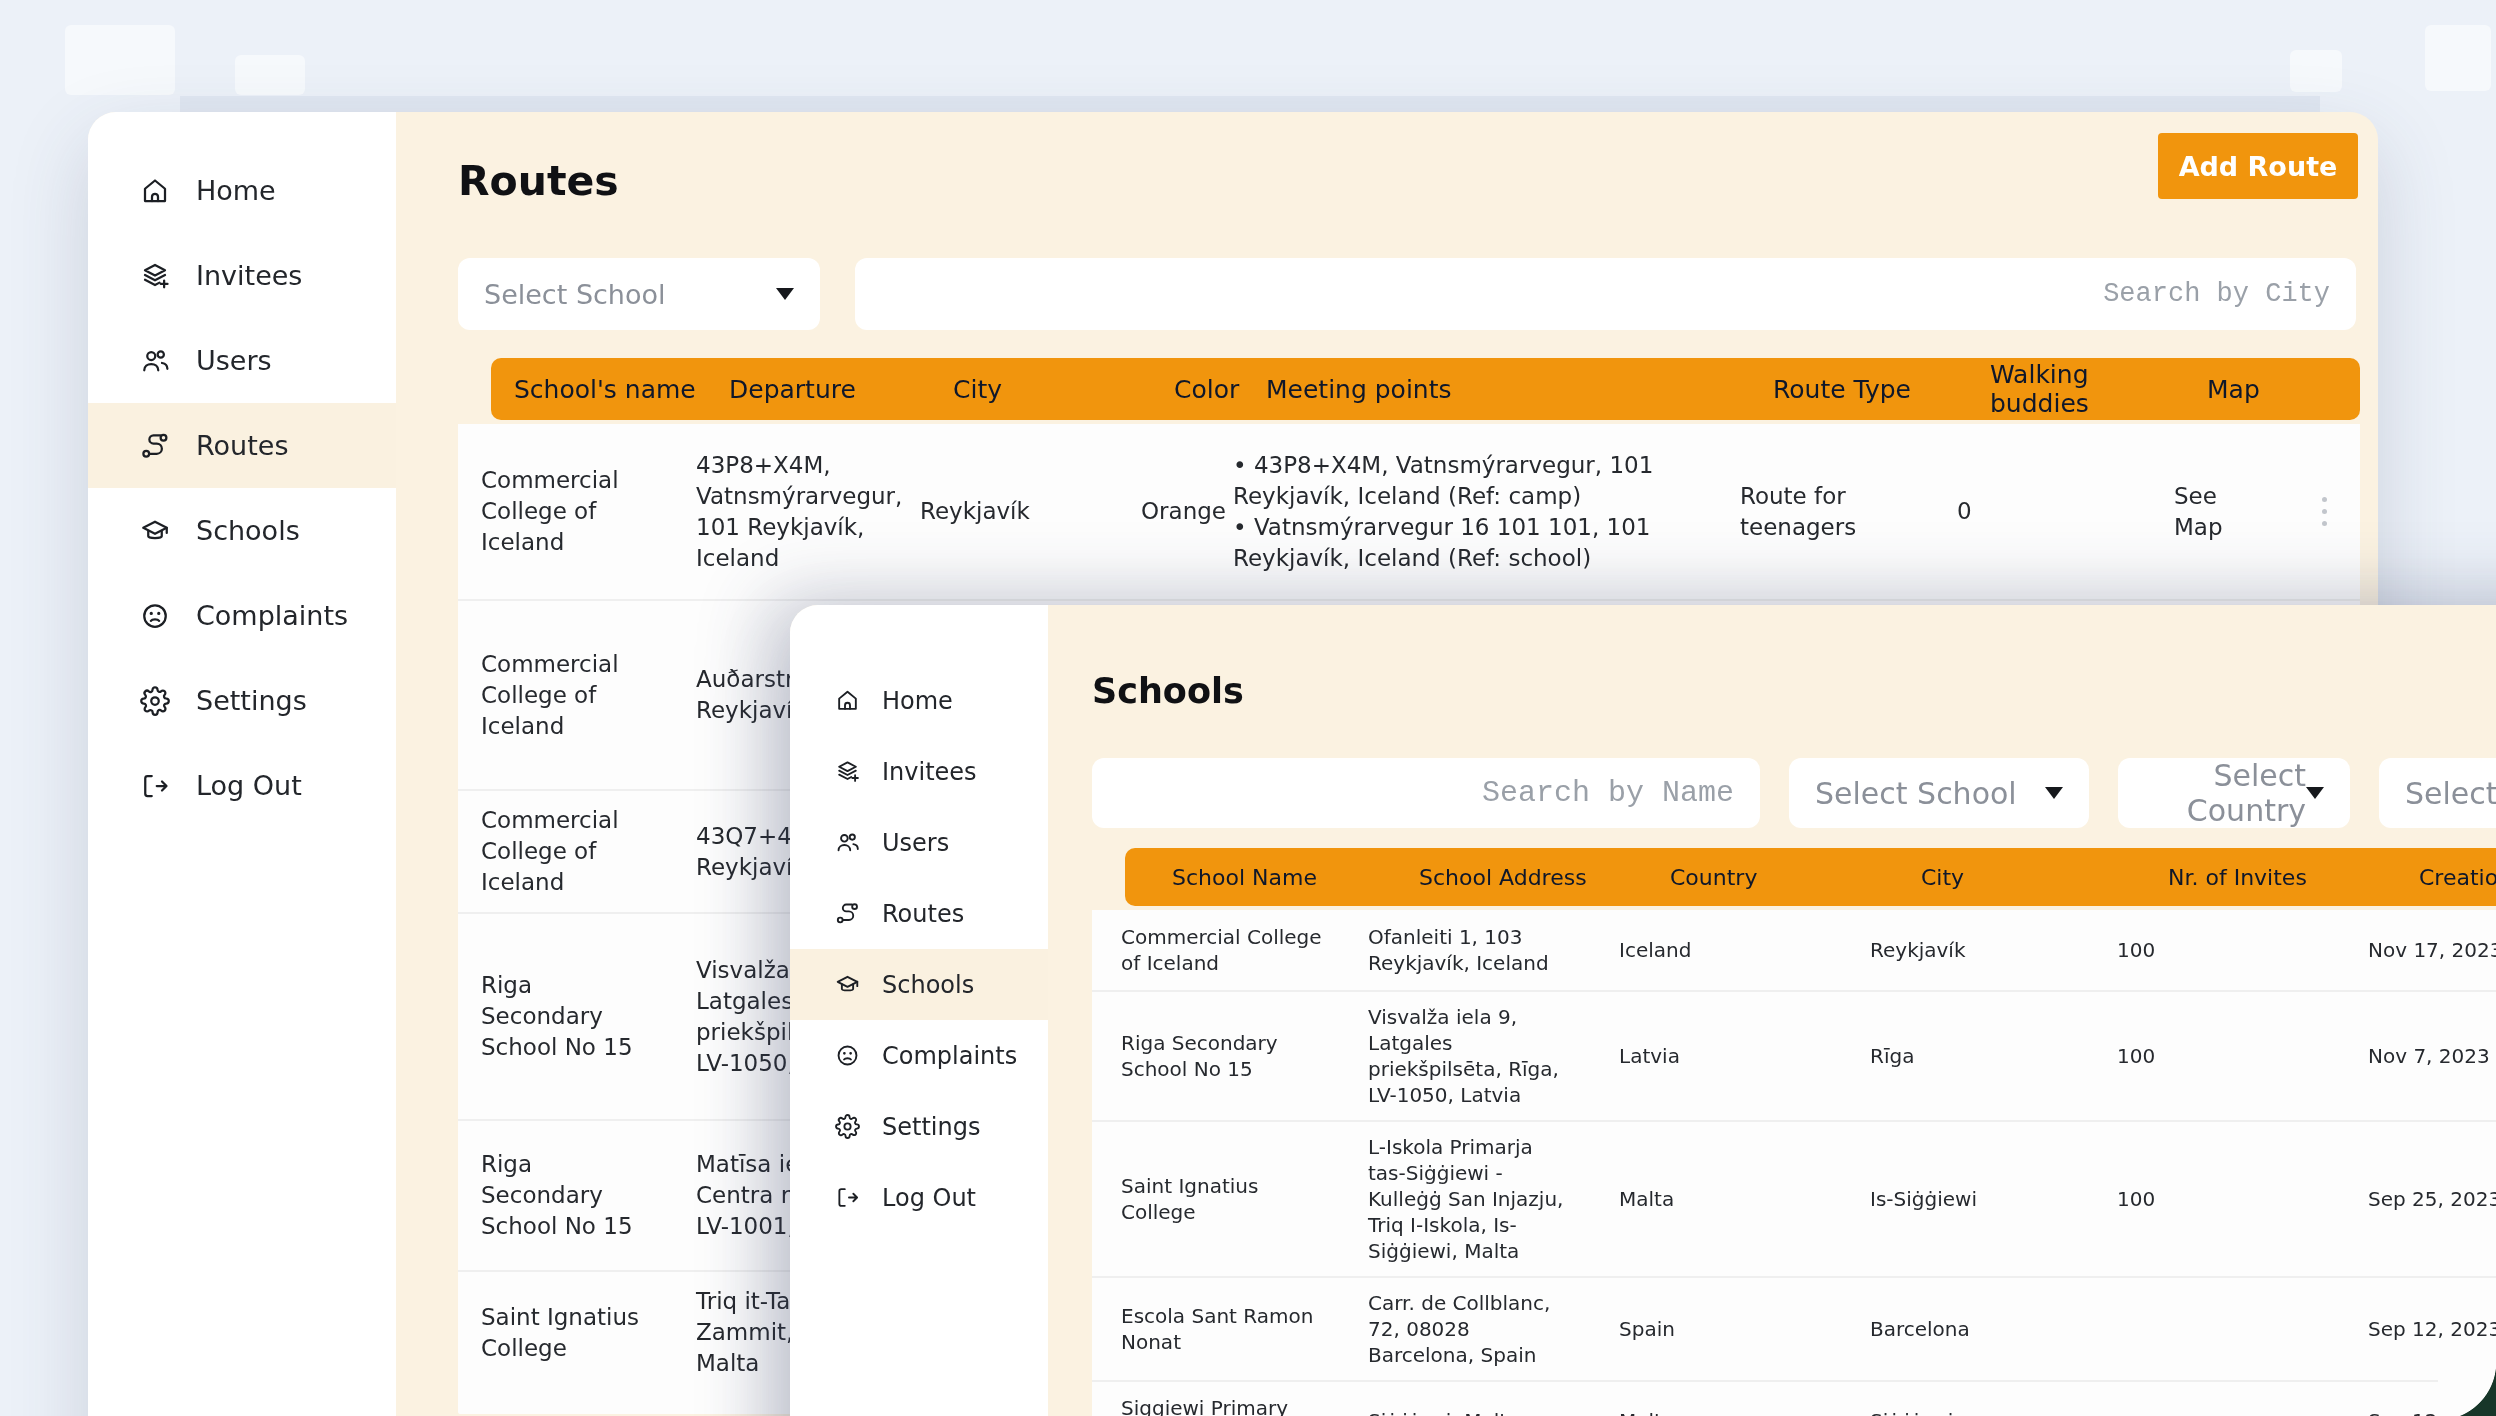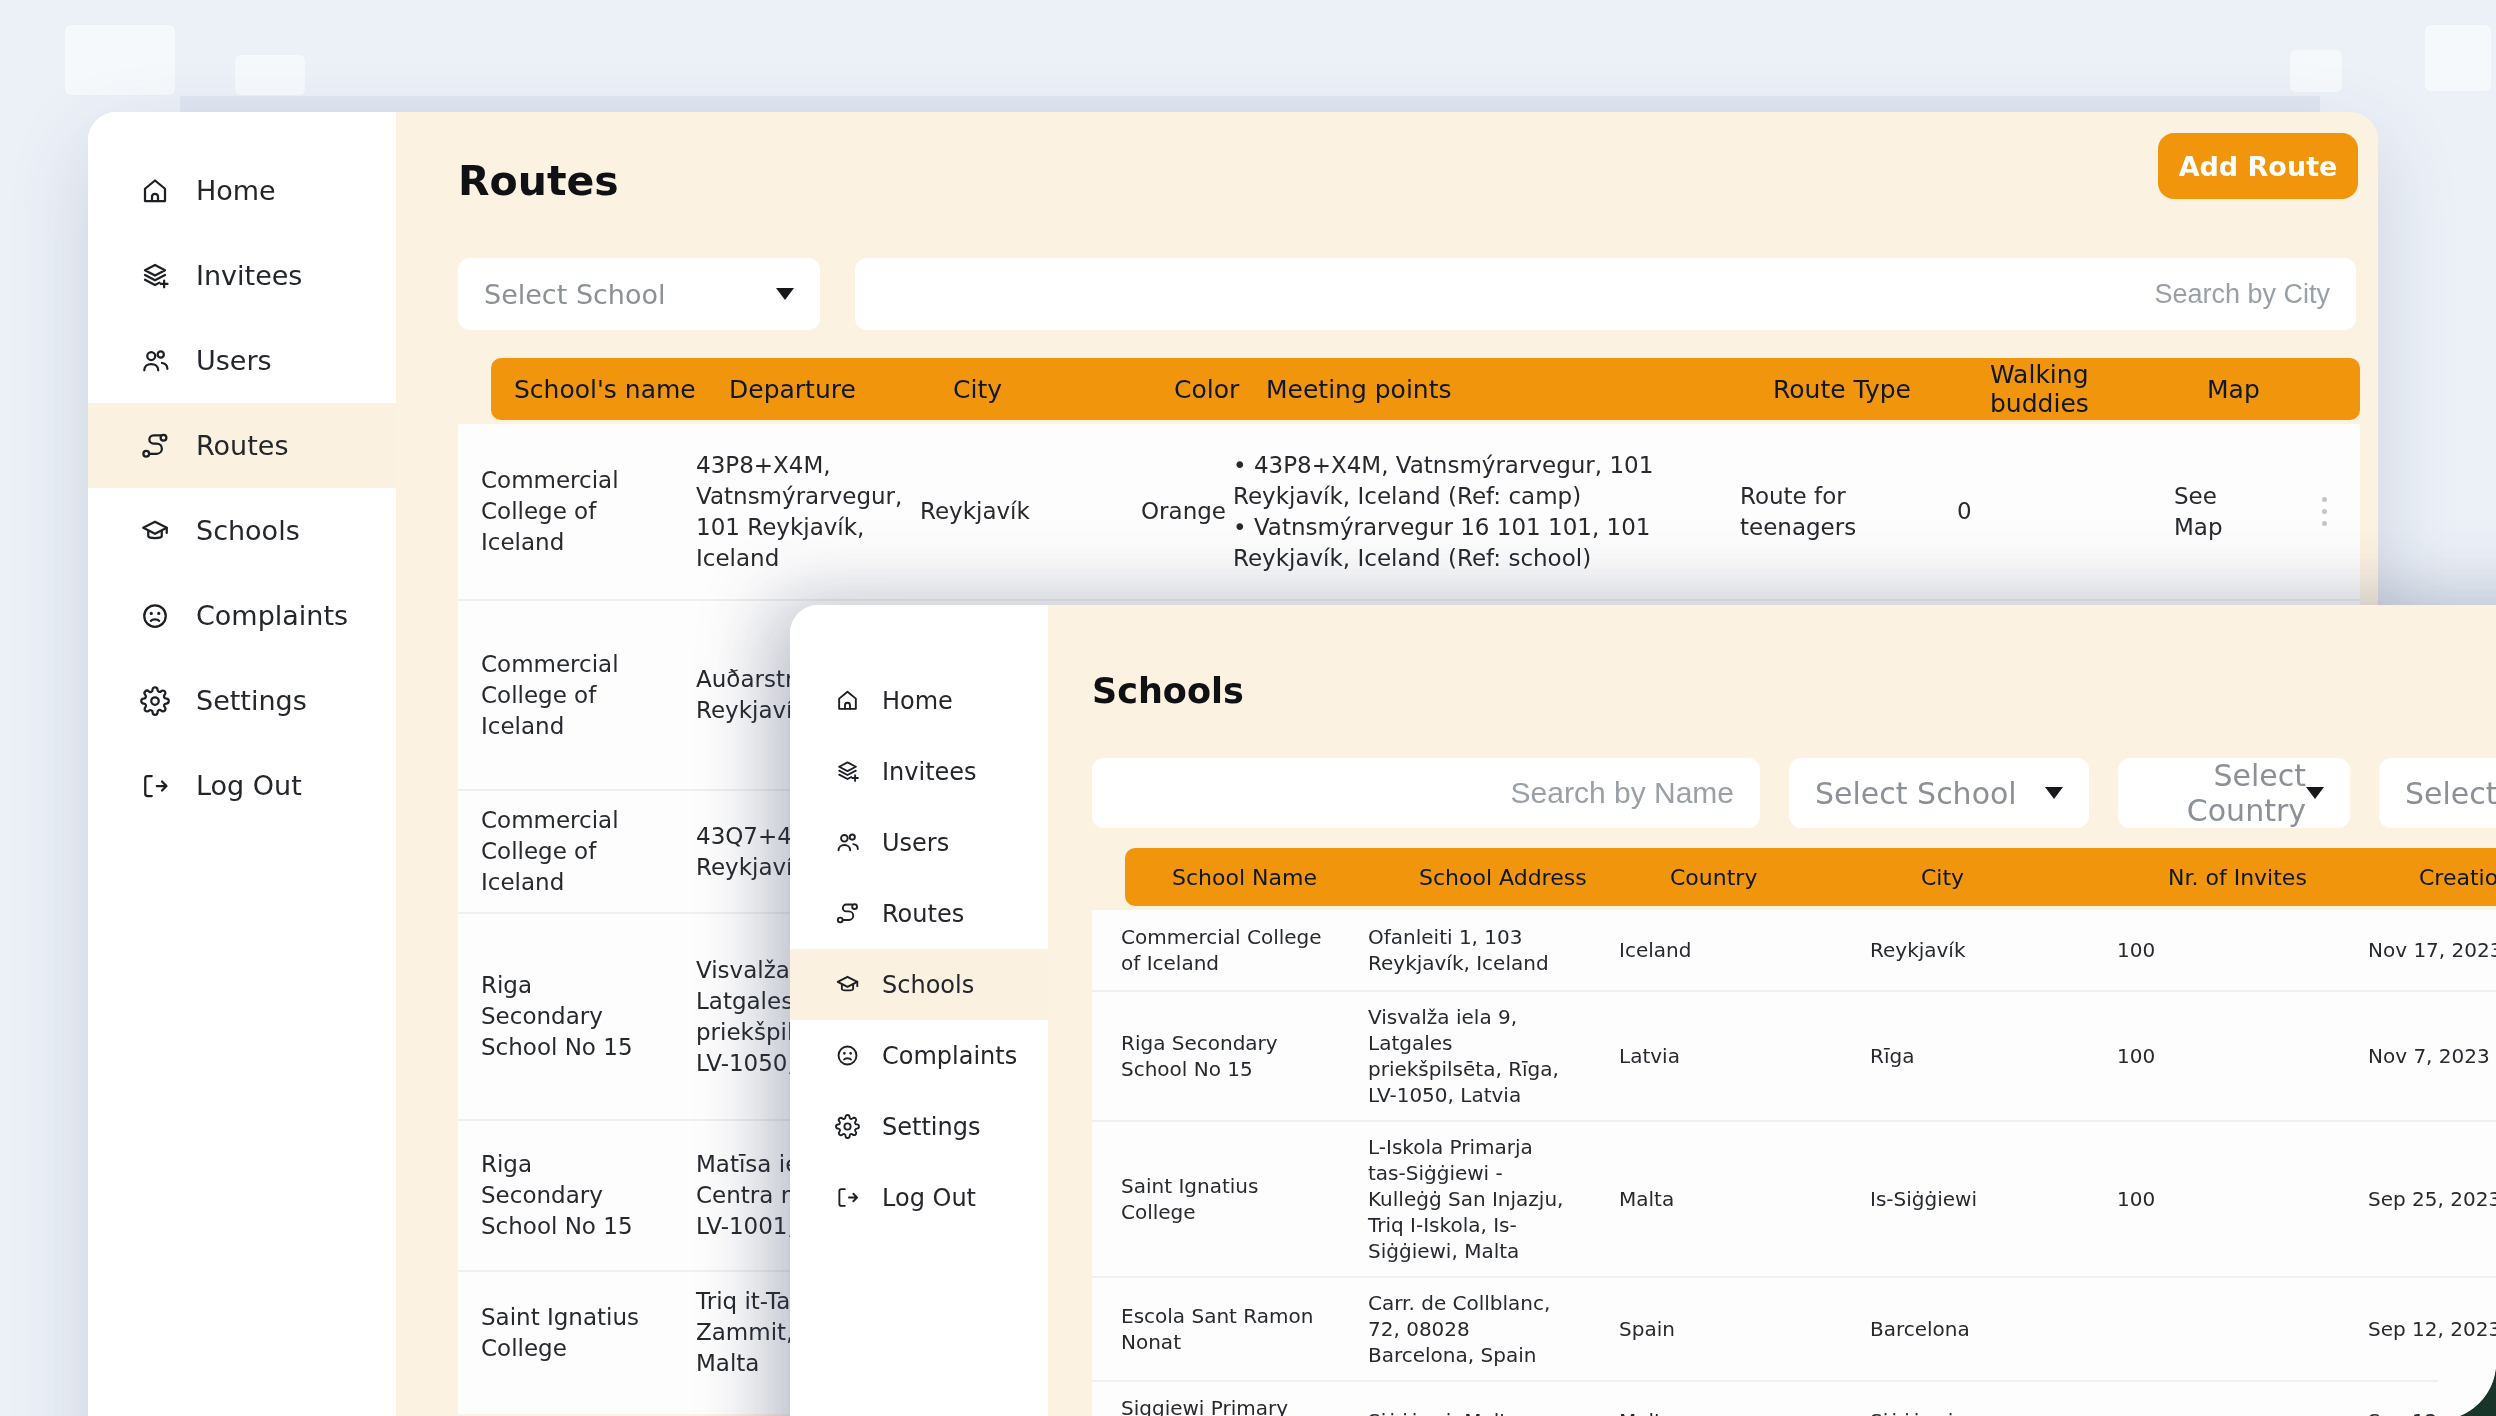--- a/index.html
+++ b/index.html
@@ -46,39 +46,39 @@
   #schools-window .content { padding:64px 0 0 44px; }
 
   .page-title { font-weight:700; color:#101114; }
   #routes-window  .page-title { font-size:41px; line-height:50px; }
   #schools-window .page-title { font-size:35px; line-height:44px; }
 
   .btn-primary {
     position:absolute; right:20px; top:21px;
     width:200px; height:66px;
     background:#F1950D; color:#fff;
-    border:none; border-radius:16px;
+    border:none; border-radius:4px;
     font-size:27px; font-weight:600;
     font-family:inherit; cursor:pointer;
   }
 
   .filters { display:flex; }
   #routes-window  .filters { margin-top:52px; gap:35px; }
   #schools-window .filters { margin-top:45px; gap:29px; }
   .field {
     background:#fff; border-radius:12px;
     display:flex; align-items:center;
     padding:0 26px; color:#8B9099;text-align:right;
   }
   #routes-window  .field { height:72px; font-size:27px; }
   #schools-window .field { height:70px; font-size:30px; }
   .select { justify-content:space-between; cursor:pointer; }
   .caret { width:0; height:0; border-left:9px solid transparent;
            border-right:9px solid transparent; border-top:12px solid #16181C; }
-  input.field { border:none; outline:none; font-family:Liberation Sans, sans-serif; }
+  input.field { border:none; outline:none; font-family:Liberation Mono, monospace; }
   input.field::placeholder { color:#9AA0A8; }
 
   
   .thead {
     background:#F1950D; border-radius:10px; color:#0f172a;
     display:grid; align-items:center;margin-left:33px;
   }
   .trow { display:grid; align-items:center; background:#FDFDFD; }
   .trow + .trow { border-top:2px solid #EFEFEF; }
 

